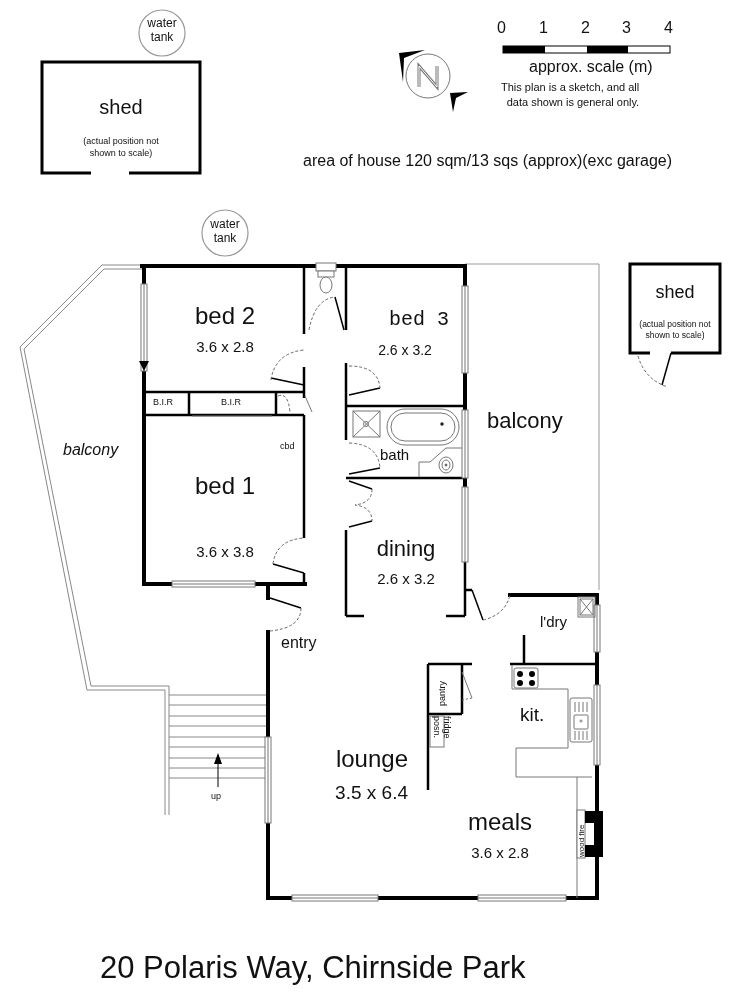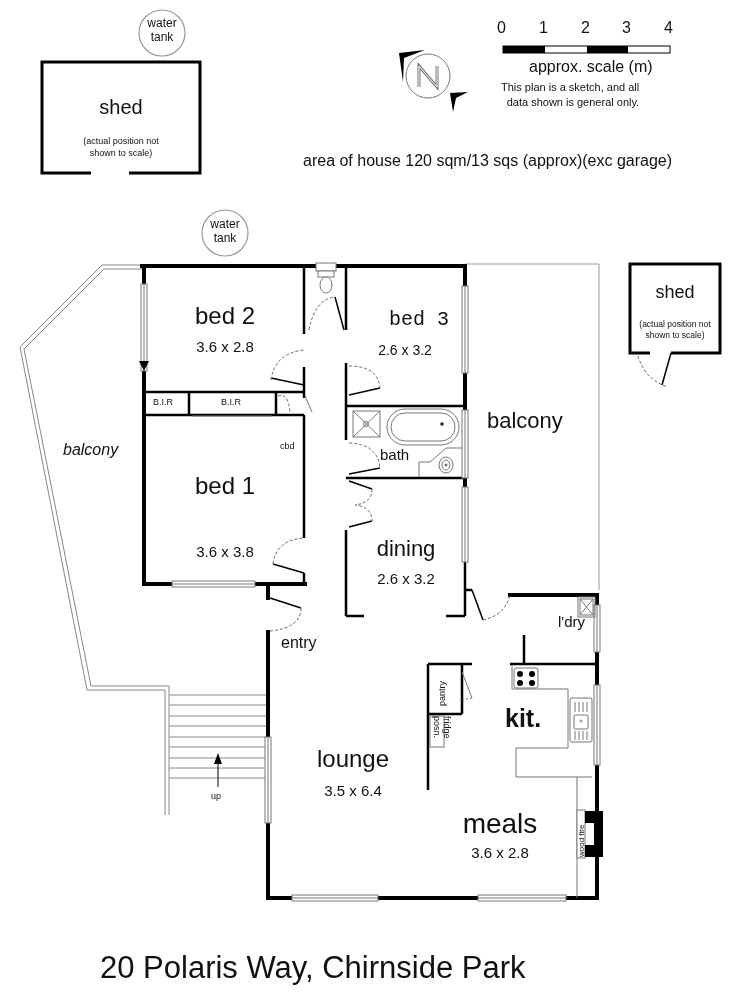--- a/index.html
+++ b/index.html
@@ -307,30 +307,30 @@
 <div class="abs" style="left:380px;top:446px;font-size:15px;">bath</div>
 
 <div class="abs" style="left:63px;top:441px;font-size:16px;font-style:italic;">balcony</div>
 
 <div class="abs c" style="left:170px;top:472px;width:110px;font-size:24px;">bed 1</div>
 <div class="abs c" style="left:170px;top:508px;width:110px;font-size:15px;margin-top:35px;">3.6 x 3.8</div>
 
 <div class="abs c" style="left:352px;top:536px;width:108px;font-size:22px;">dining</div>
 <div class="abs c" style="left:352px;top:570px;width:108px;font-size:15px;">2.6 x 3.2</div>
 
-<div class="abs" style="left:558px;top:613px;font-size:15px;">l'dry</div>
+<div class="abs" style="left:540px;top:613px;font-size:15px;">l'dry</div>
 
 <div class="abs" style="left:281px;top:634px;font-size:16px;">entry</div>
 
-<div class="abs" style="left:505px;top:704px;font-size:25px;font-weight:bold;">kit.</div>
-
-<div class="abs c" style="left:298px;top:745px;width:110px;font-size:24px;">lounge</div>
-<div class="abs c" style="left:298px;top:782px;width:110px;font-size:15px;">3.5 x 6.4</div>
-
-<div class="abs c" style="left:450px;top:808px;width:100px;font-size:28px;">meals</div>
+<div class="abs" style="left:520px;top:704px;font-size:19px;">kit.</div>
+
+<div class="abs c" style="left:298px;top:745px;width:110px;font-size:24px;text-align:right;">lounge</div>
+<div class="abs c" style="left:298px;top:782px;width:110px;font-size:19px;text-align:right;">3.5 x 6.4</div>
+
+<div class="abs c" style="left:450px;top:808px;width:100px;font-size:24px;">meals</div>
 <div class="abs c" style="left:450px;top:844px;width:100px;font-size:15px;">3.6 x 2.8</div>
 
 <div class="abs" style="left:153px;top:397px;font-size:9px;">B.I.R</div>
 <div class="abs" style="left:221px;top:397px;font-size:9px;">B.I.R</div>
 <div class="abs" style="left:280px;top:397px;font-size:9px;margin-top:44px;">cbd</div>
 
 <div class="abs" style="left:437px;top:706px;font-size:9px;transform:rotate(-90deg);transform-origin:0 0;">pantry</div>
 <div class="abs" style="left:430px;top:748px;font-size:9px;line-height:10px;transform:rotate(90deg) translate(-32px,-22px);transform-origin:0 0;">
   <div>fridge</div>
   <div>posn.</div>

